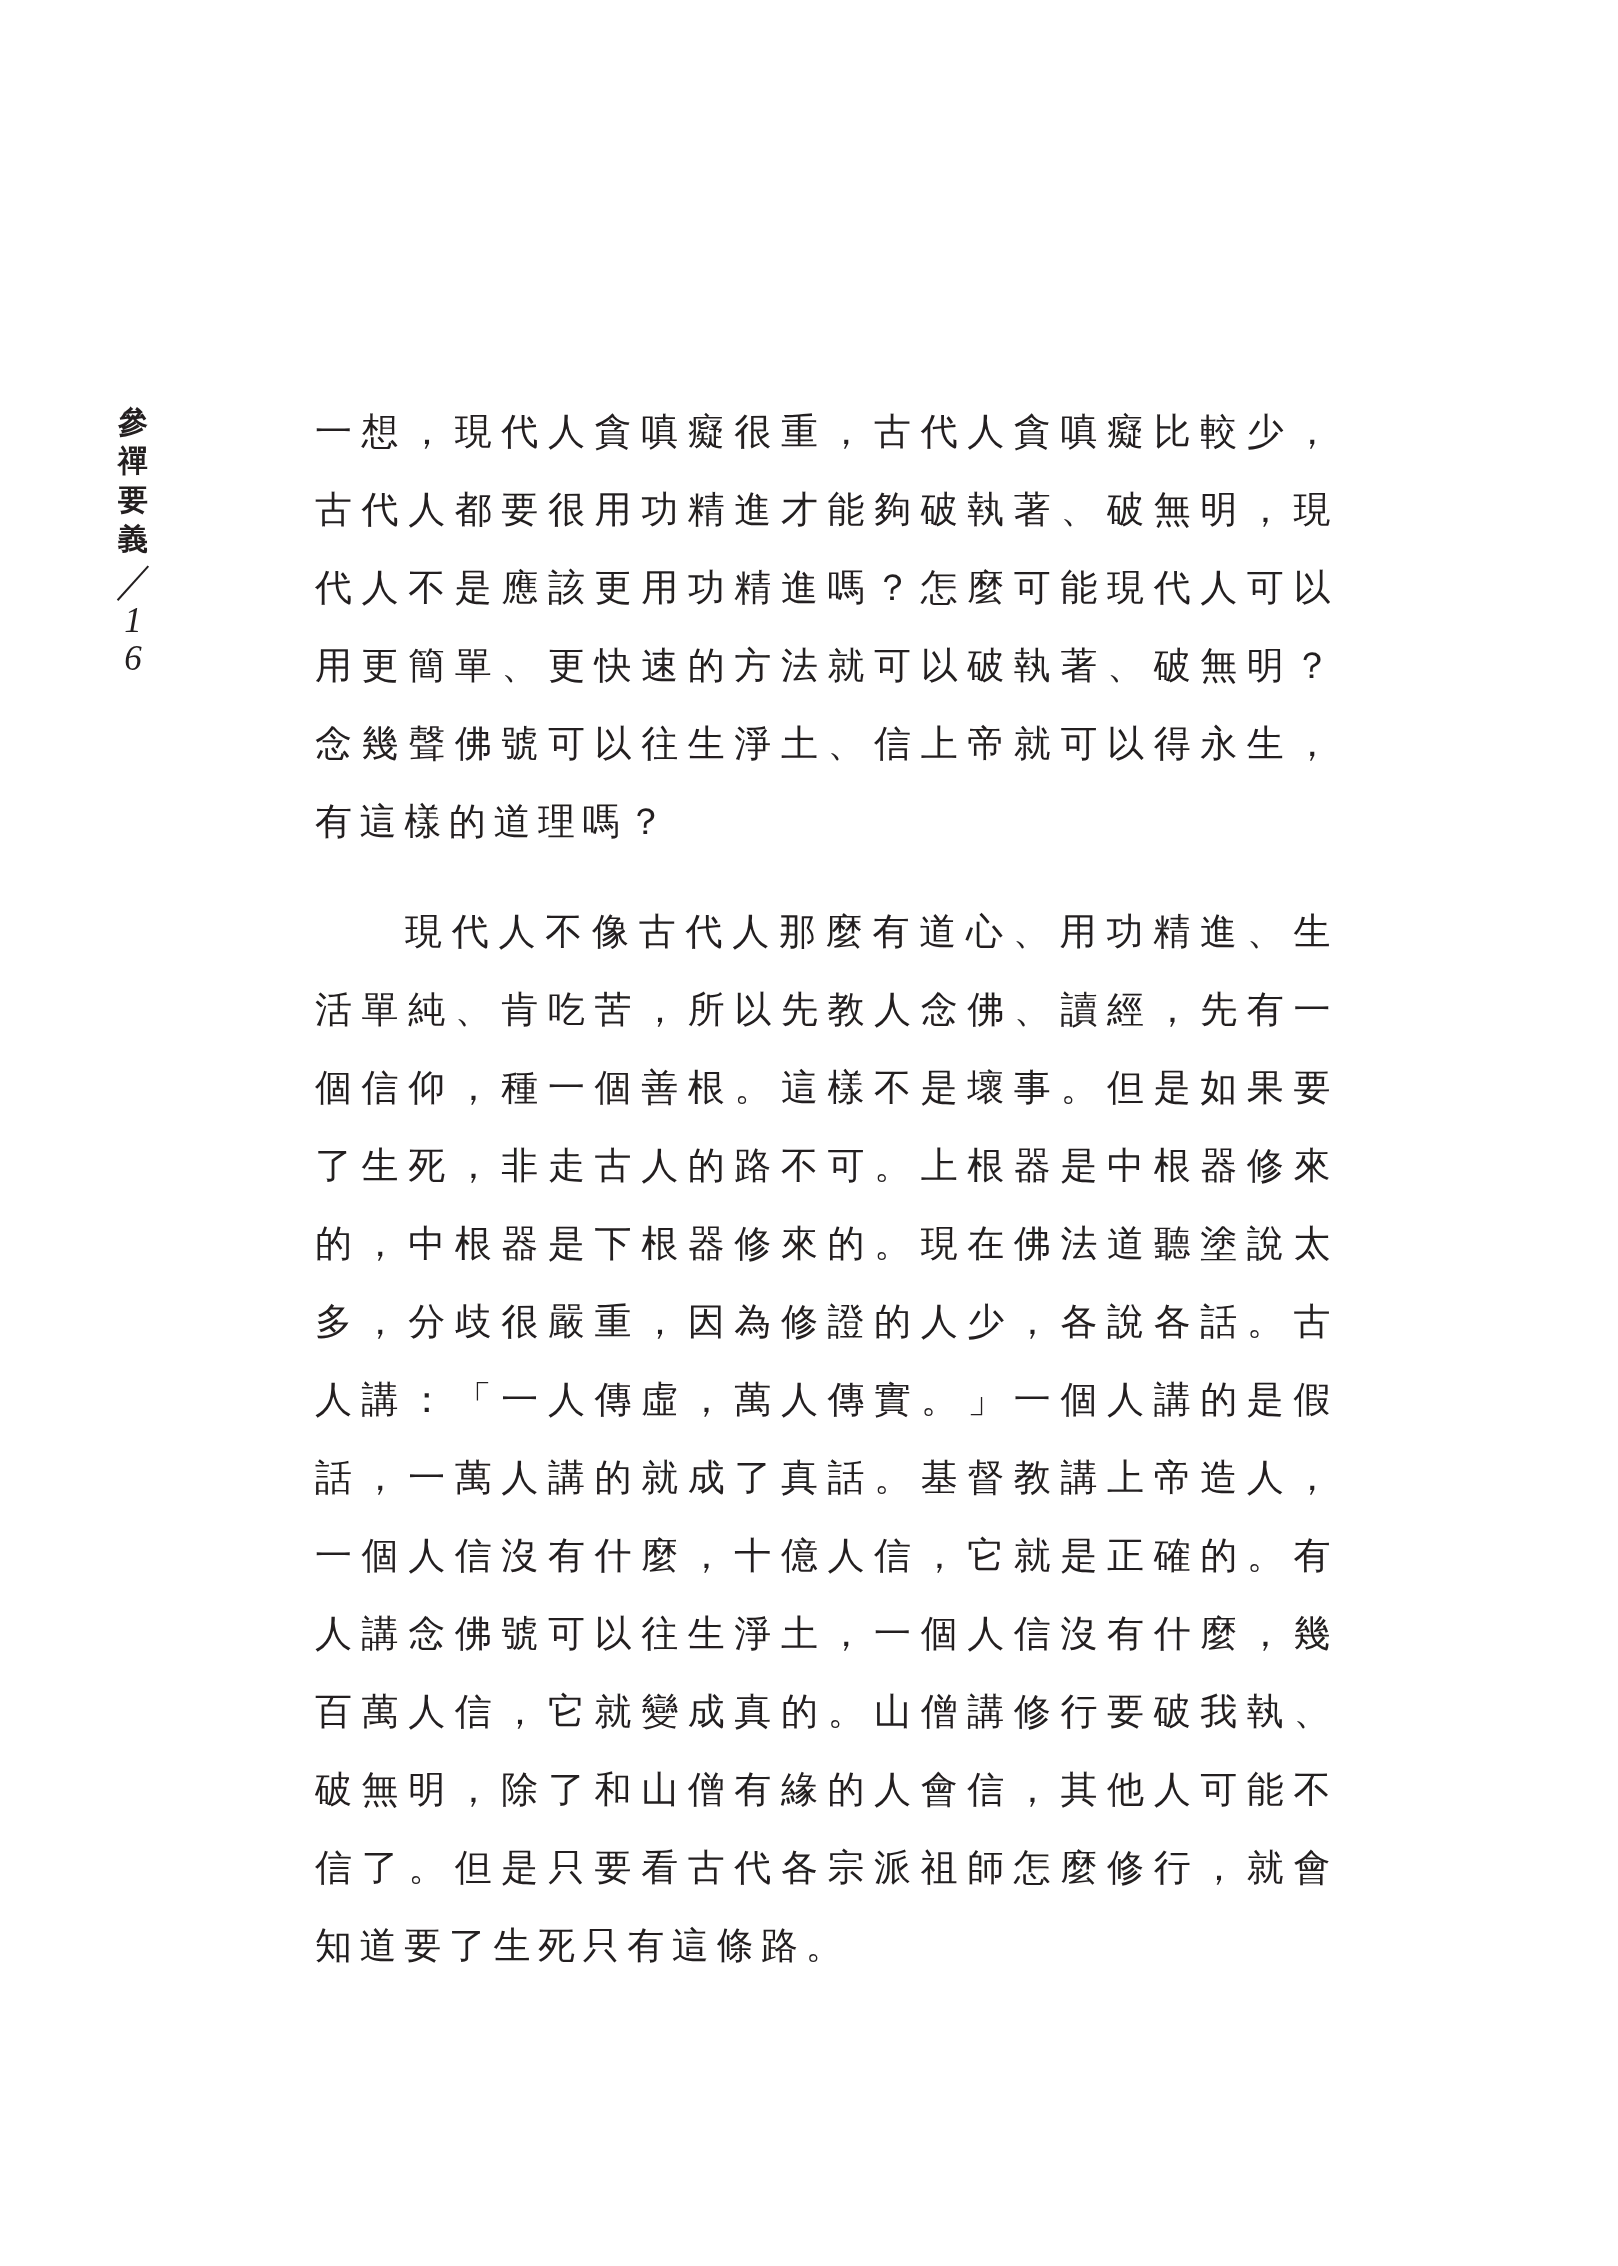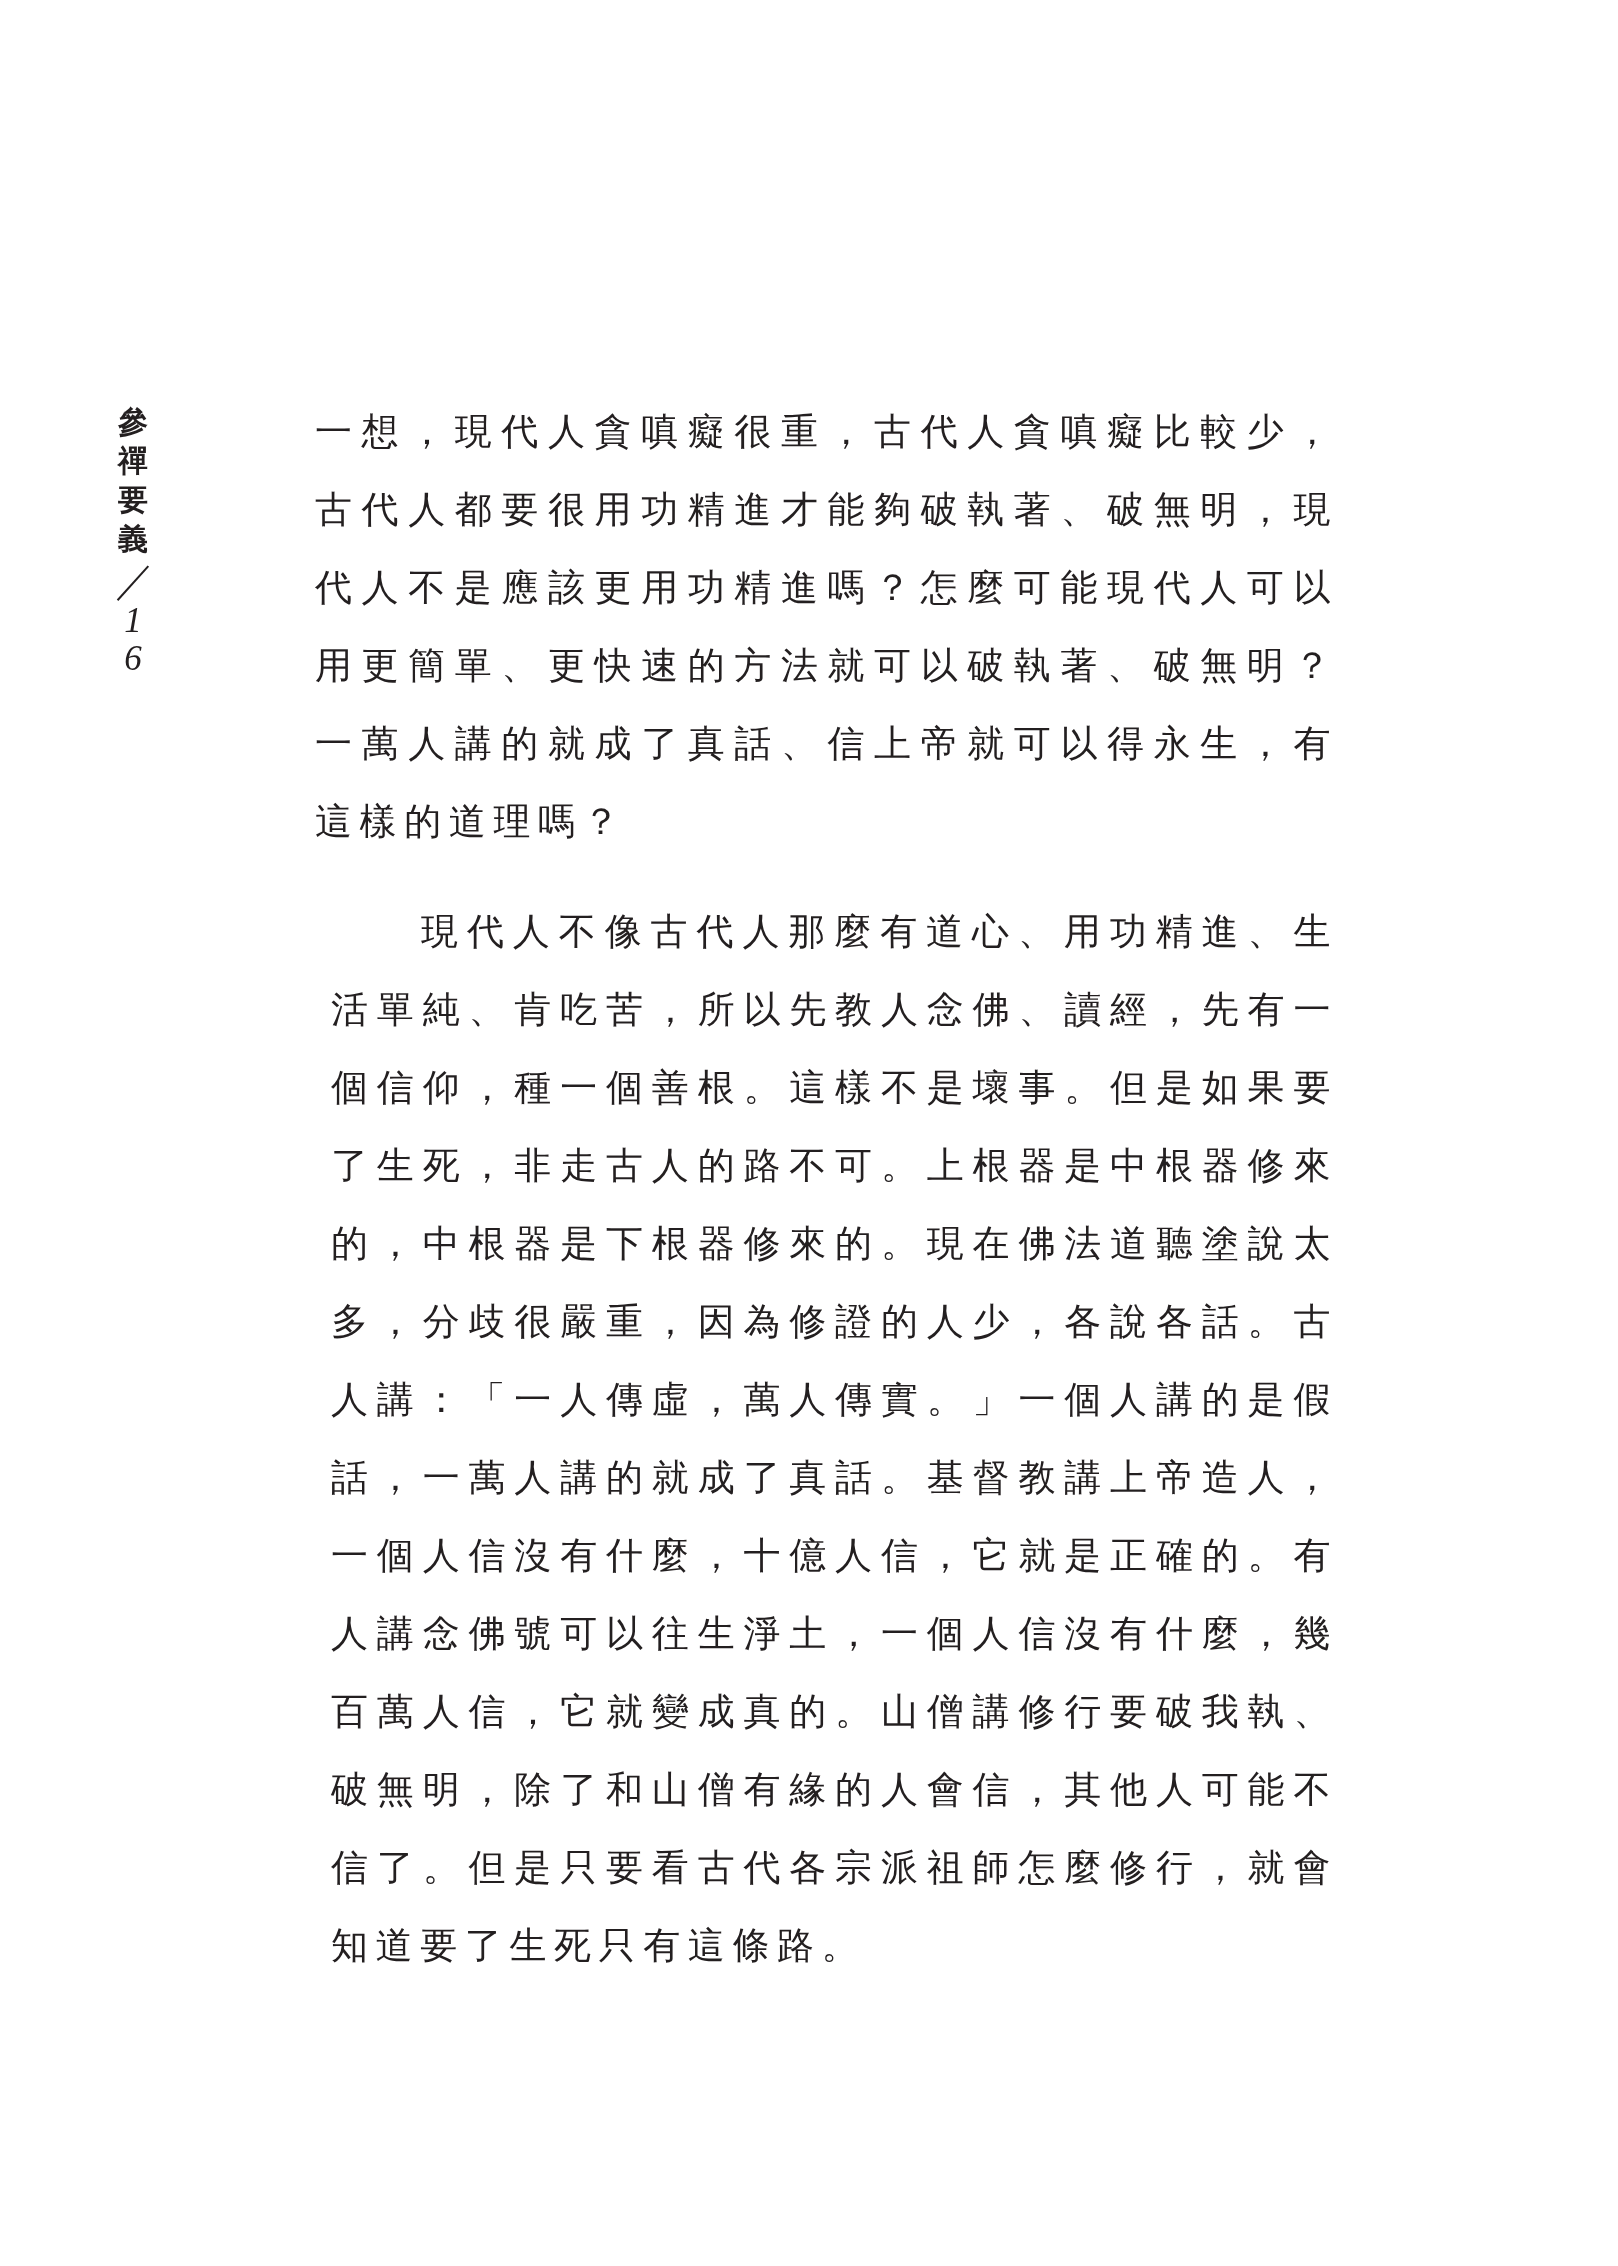--- a/index.html
+++ b/index.html
@@ -72,33 +72,32 @@
     .body-text p {
       margin: 0;
       text-align: justify;
       text-align-last: left;
     }
     .body-text p + p {
       margin-top: 32px;
     }
     .body-text p.indent {
       text-indent: 90px;
-      margin-left: 16px;
     }
   </style>
 </head>
 <body>
 
 <div class="running-head">
   <span class="title-char">參</span>
   <span class="title-char">禪</span>
   <span class="title-char">要</span>
   <span class="title-char">義</span>
   <span class="slash"></span>
   <span class="page-num">1</span>
   <span class="page-num">6</span>
 </div>
 
 <div class="body-text">
-  <p>一想，現代人貪嗔癡很重，古代人貪嗔癡比較少，古代人都要很用功精進才能夠破執著、破無明，現代人不是應該更用功精進嗎？怎麼可能現代人可以用更簡單、更快速的方法就可以破執著、破無明？一萬人講的就成了真話、信上帝就可以得永生，有這樣的道理嗎？</p>
+  <p>一想，現代人貪嗔癡很重，古代人貪嗔癡比較少，古代人都要很用功精進才能夠破執著、破無明，現代人不是應該更用功精進嗎？怎麼可能現代人可以用更簡單、更快速的方法就可以破執著、破無明？念幾聲佛號可以往生淨土、信上帝就可以得永生，有這樣的道理嗎？</p>
   <p class="indent">現代人不像古代人那麼有道心、用功精進、生活單純、肯吃苦，所以先教人念佛、讀經，先有一個信仰，種一個善根。這樣不是壞事。但是如果要了生死，非走古人的路不可。上根器是中根器修來的，中根器是下根器修來的。現在佛法道聽塗說太多，分歧很嚴重，因為修證的人少，各說各話。古人講：「一人傳虛，萬人傳實。」一個人講的是假話，一萬人講的就成了真話。基督教講上帝造人，一個人信沒有什麼，十億人信，它就是正確的。有人講念佛號可以往生淨土，一個人信沒有什麼，幾百萬人信，它就變成真的。山僧講修行要破我執、破無明，除了和山僧有緣的人會信，其他人可能不信了。但是只要看古代各宗派祖師怎麼修行，就會知道要了生死只有這條路。</p>
 </div>
 
 
 </body></html>

